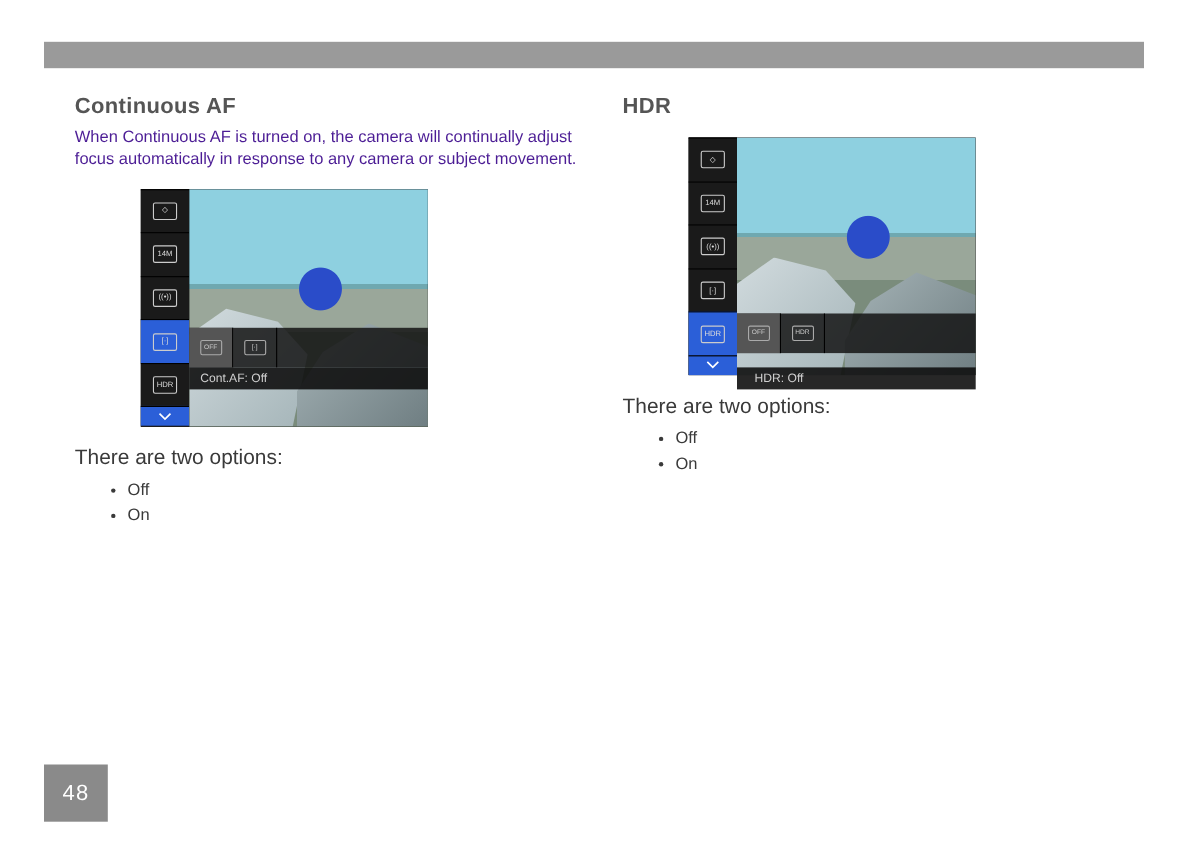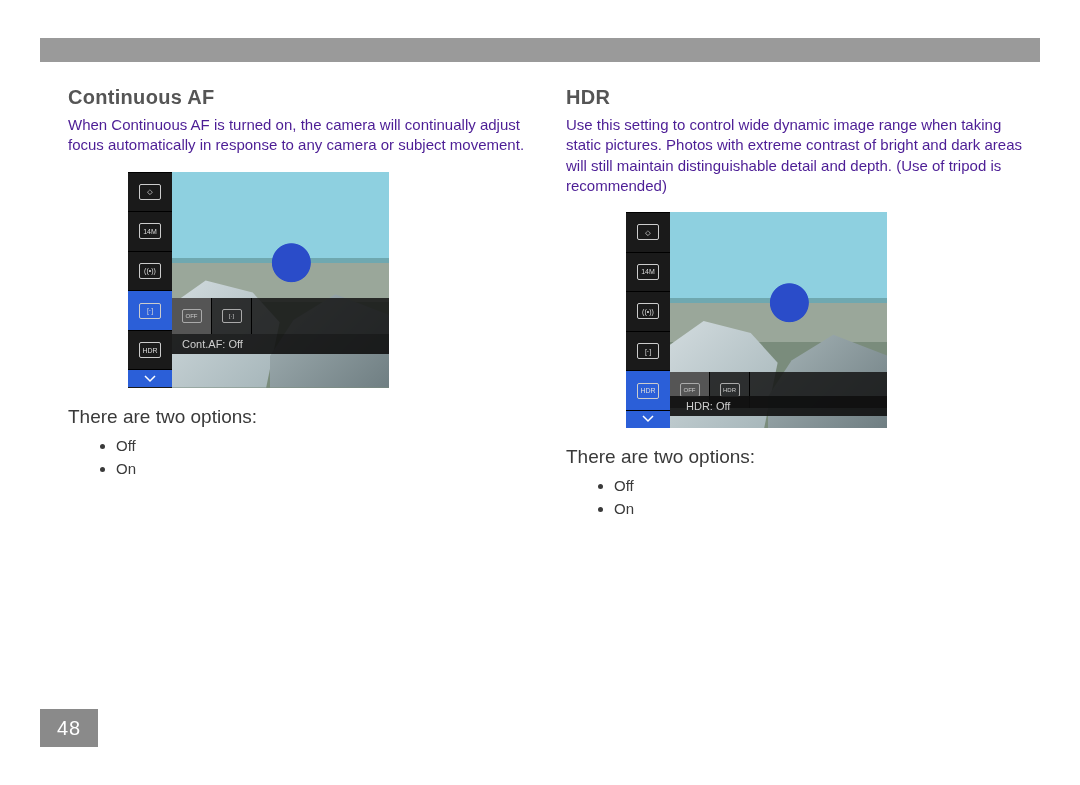--- a/index.html
+++ b/index.html
@@ -51,21 +51,21 @@
     list-style: disc;
     margin-left: 48px;
     font-size: 15px;
     line-height: 1.55;
   }
   .page-num {
     position: absolute;
     left: 40px;
     bottom: 38px;
     width: 58px;
-    height: 38px;
+    height: 52px;
     background: #8a8a8a;
     color: #fff;
     font-size: 20px;
     font-weight: 400;
     display: flex;
     align-items: center;
     justify-content: center;
     letter-spacing: 1px;
   }
   
@@ -147,21 +147,21 @@
     height: 20px;
     background: rgba(15,15,15,.9);
     color:#cfcfcf;
     font-size: 11px;
     display:flex;align-items:center;
     padding-left:10px;
   }
   .cam.af .sub-row { top: 126px; }
   .cam.af .status-row { top: 162px; }
   .cam.hdr .sub-row { top: 160px; }
-  .cam.hdr .status-row { top: 184px; padding-left: 16px; }
+  .cam.hdr .status-row { top: 209px; padding-left: 16px; }
 </style>
 </head>
 <body>
 
 <div class="top-bar"></div>
 
 <div class="content">
 
   <div class="col">
     <h2>Continuous AF</h2>
@@ -210,21 +210,20 @@
 
     <p class="options-label">There are two options:</p>
     <ul class="options">
       <li>Off</li>
       <li>On</li>
     </ul>
   </div>
 
   <div class="col">
     <h2>HDR</h2>
-    <p class="body">Use this setting to control wide dynamic image range when taking static pictures. Photos with extreme contrast of bright and dark areas will still maintain distinguishable detail and depth. (Use of tripod is recommended)</p>
 
     <div class="cam-wrap">
       <div class="cam hdr">
         <div class="cam-side">
           <div class="cam-cell">
               <div class="ico">◇</div>
             </div>
           <div class="cam-cell">
               <div class="ico">14M</div>
             </div>

